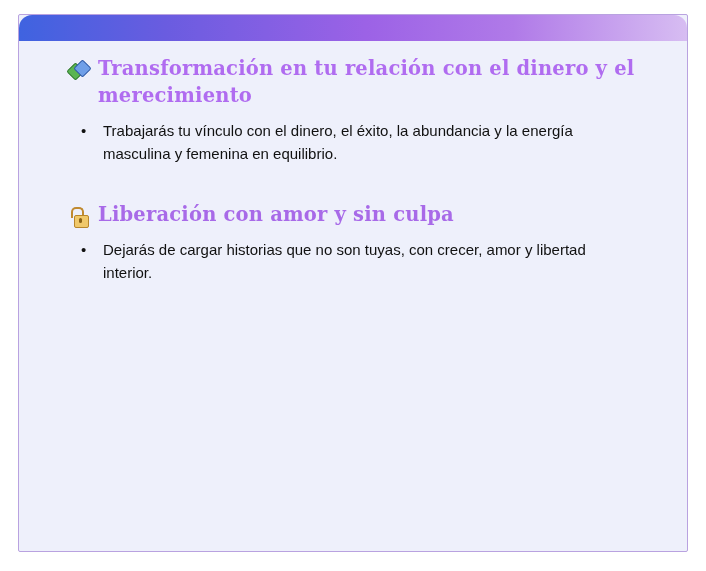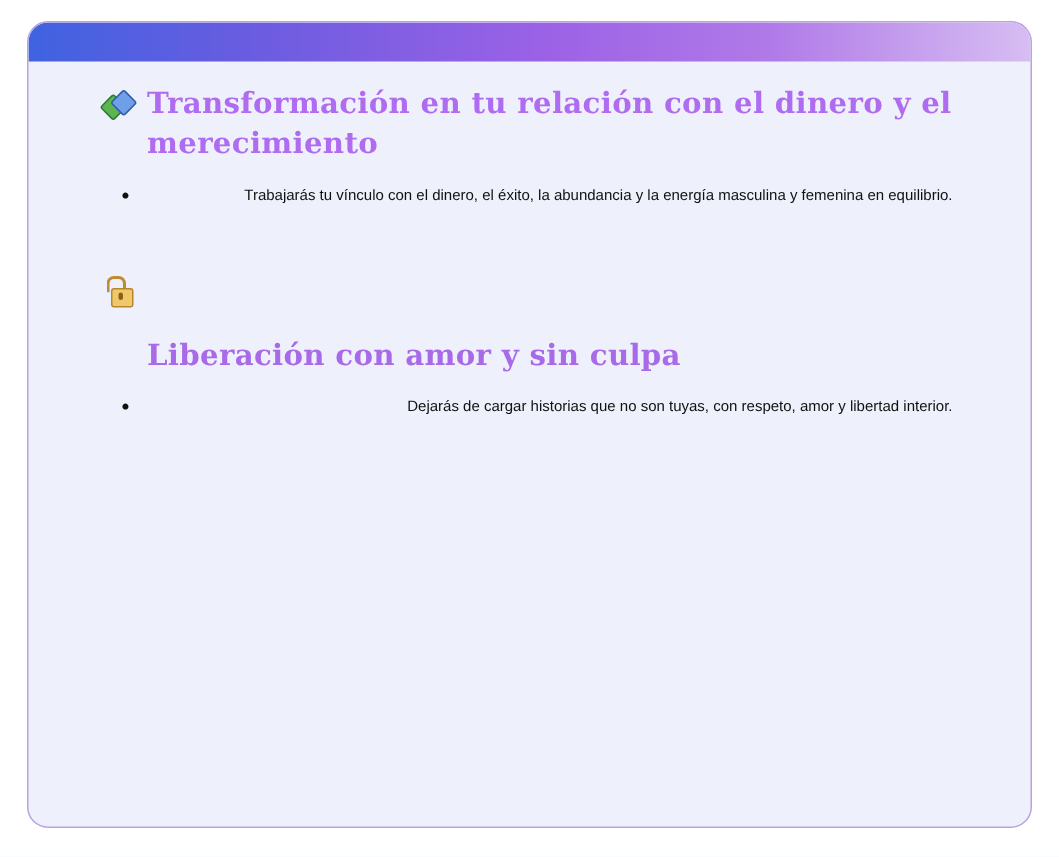--- a/index.html
+++ b/index.html
@@ -15,21 +15,21 @@
   }
   .slide {
     position: absolute;
     left: 18px;
     top: 14px;
     width: 670px;
     height: 538px;
     box-sizing: border-box;
     background: #eef0fb;
     border: 1px solid #b9a2e0;
-    border-radius: 14px;
+    border-radius: 2px;
     overflow: hidden;
   }
   .top-bar {
     position: absolute;
     left: 0;
     top: 0;
     width: 100%;
     height: 26px;
     background: linear-gradient(to right, #3f63e0 0%, #6a5ce0 22%, #9c62e6 52%, #b07ae8 74%, #d7bdf2 100%);
     border-top-left-radius: 13px;
@@ -63,34 +63,32 @@
   .head-text {
     font-family: "DejaVu Serif", "Liberation Serif", serif;
     font-weight: bold;
     font-size: 19.5px;
     line-height: 27px;
     color: #b06cf0;
     letter-spacing: 0.2px;
   }
   .section-2 .head-text {
     color: #a86ae8;
-    margin-top: 45px;
   }
   ul.bullets {
     list-style: none;
     margin: 10px 0 0 0;
     padding: 0 30px 0 62px;
   }
   ul.bullets li {
     position: relative;
-    font-size: 10px;
+    font-size: 15px;
     line-height: 23px;
     color: #111111;
     margin-bottom: 12px;
-    text-align: right;
   }
   ul.bullets li::before {
     content: "•";
     position: absolute;
     left: -22px;
     top: 0;
     color: #111111;
     font-size: 15px;
   }
   .gap-1 { height: 24px; }
@@ -171,18 +169,18 @@
     <div class="section section-2">
       <div class="section-head">
         <span class="head-icon icon-lock">
           <span class="shackle"></span>
           <span class="body"></span>
           <span class="keyhole"></span>
         </span>
         <span class="head-text">Liberación con amor y sin culpa</span>
       </div>
       <ul class="bullets">
-        <li>Dejarás de cargar historias que no son tuyas, con respeto, amor y libertad interior.</li>
+        <li>Dejarás de cargar historias que no son tuyas, con crecer, amor y libertad interior.</li>
       </ul>
     </div>
 
   </div>
 </div>
 
 </body></html>

